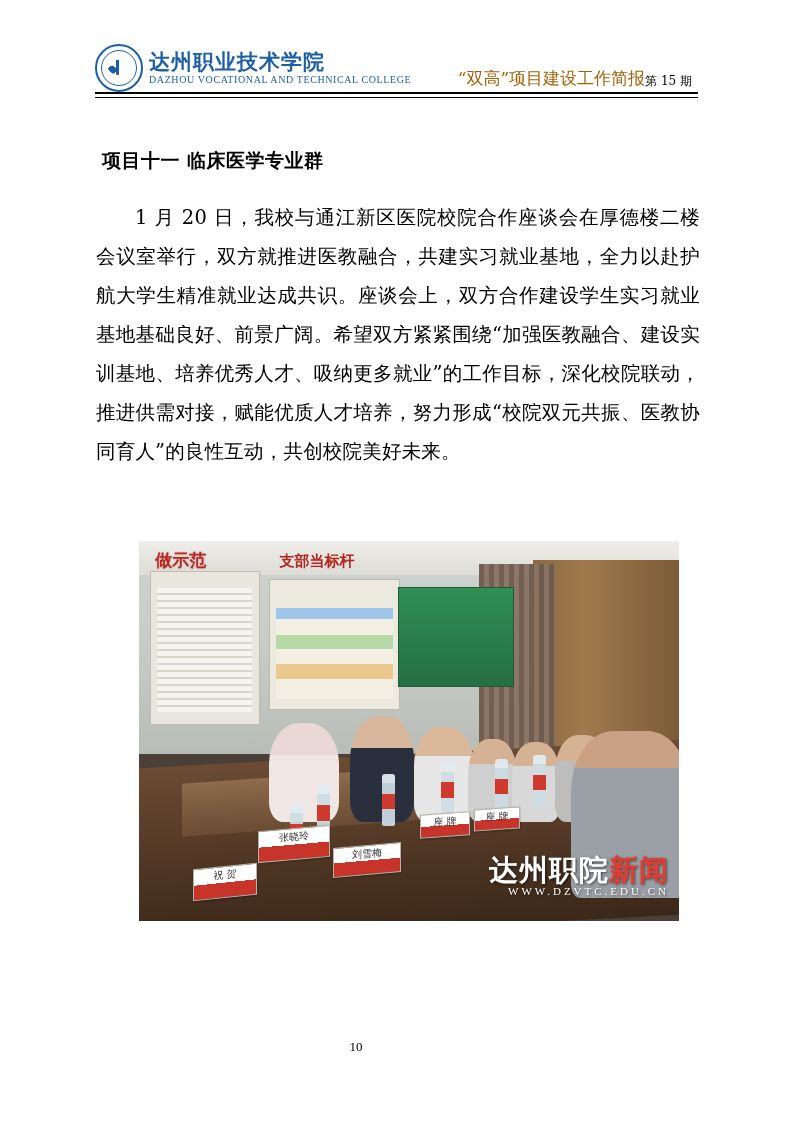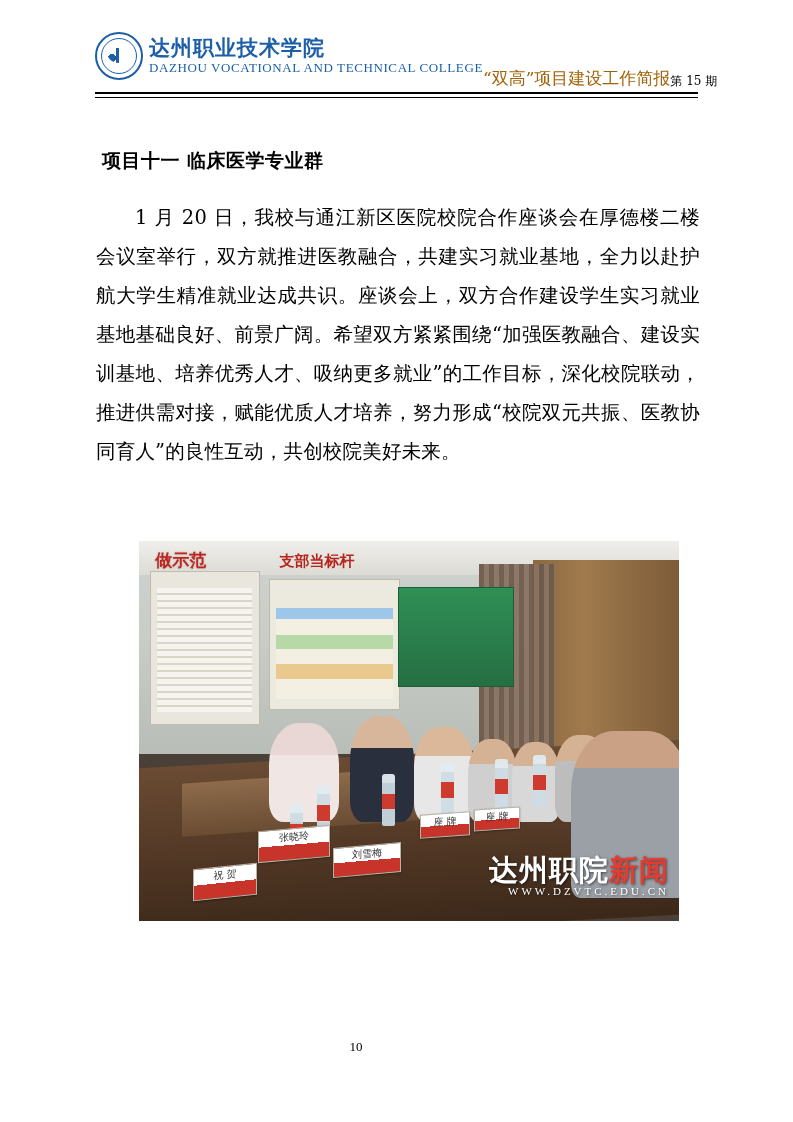--- a/index.html
+++ b/index.html
@@ -33,21 +33,21 @@
   }
   .header-inner {
     display: flex;
     align-items: flex-end;
     height: 58px;
   }
   .logo-wrap {
     display: flex;
     align-items: center;
     flex: 0 0 auto;
-    margin-bottom: 14px;
+    margin-bottom: 2px;
   }
   .logo-seal {
     width: 44px;
     height: 44px;
     border-radius: 50%;
     border: 2px solid #1c5fa8;
     background: #ffffff;
     position: relative;
     flex: 0 0 auto;
   }
@@ -77,21 +77,21 @@
   .logo-cn {
     font-family: "DejaVu Serif", serif;
     font-size: 21px;
     font-weight: bold;
     color: #1c5fa8;
     letter-spacing: 1px;
     white-space: nowrap;
   }
   .logo-en {
     font-family: "Liberation Serif", serif;
-    font-size: 13px;
+    font-size: 10px;
     color: #1c5fa8;
     letter-spacing: 0.6px;
     white-space: nowrap;
     margin-top: 2px;
   }
   .header-title {
     flex: 1 1 auto;
     text-align: right;
     font-family: "DejaVu Serif", serif;
     font-size: 17px;

